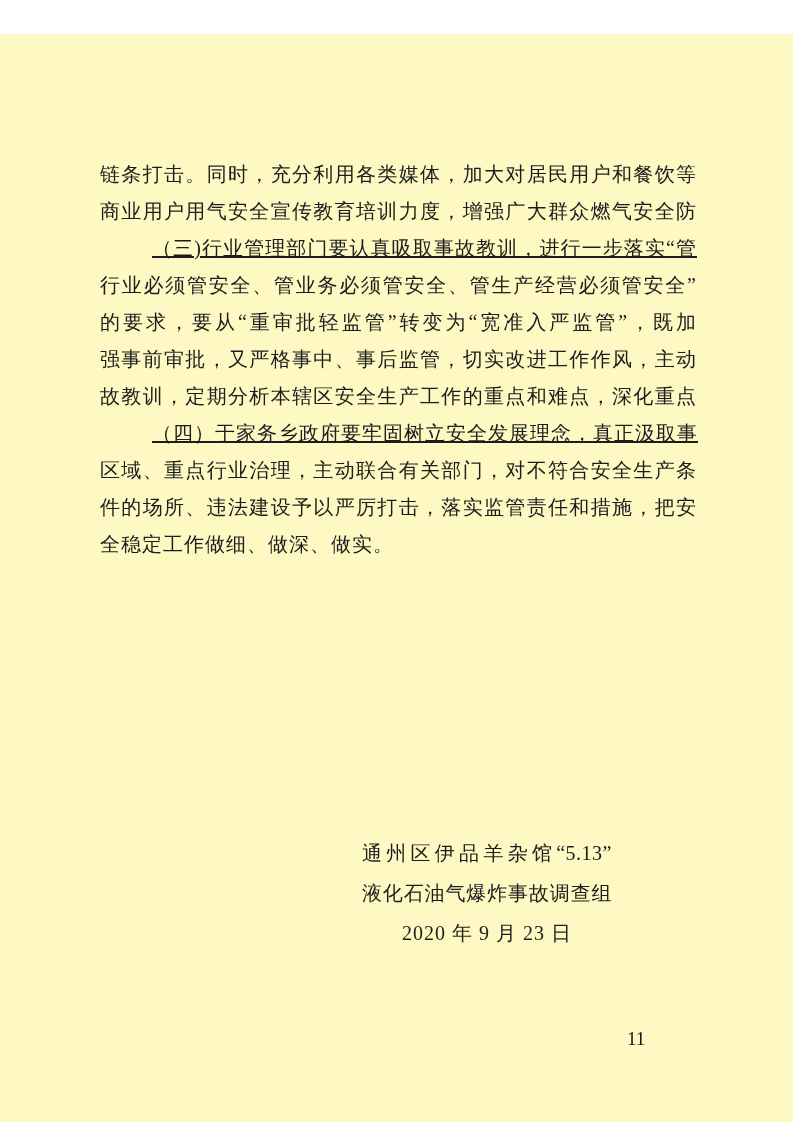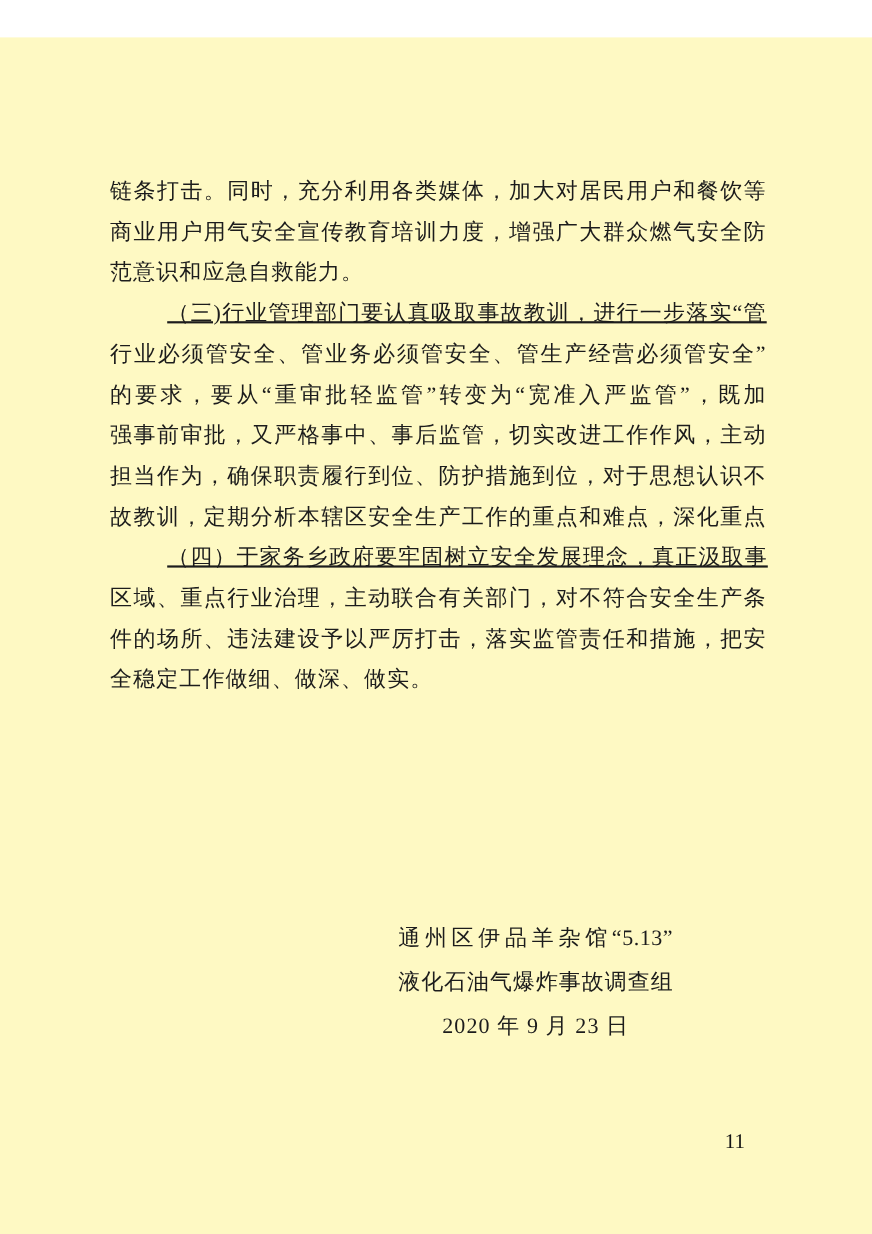--- a/index.html
+++ b/index.html
@@ -60,47 +60,44 @@
     text-align: justify;
     text-align-last: justify;
   }
   .sig-date {
     text-align: right;
     text-align-last: center;
     letter-spacing: 1px;
   }
   .page-num {
     position: absolute;
-    left: 644px;
+    left: 627px;
     top: 992px;
     width: 48px;
-    text-align: center;
     font-size: 19px;
     line-height: 26px;
     color: #141414;
   }
 </style>
 </head>
 <body>
 
 <div class="page">
 
   <div class="body-text">
 
   <div class="para">
         <div class="line">链条打击。同时，充分利用各类媒体，加大对居民用户和餐饮等</div>
         <div class="line">商业用户用气安全宣传教育培训力度，增强广大群众燃气安全防</div>
-        <div class="line plast">范意识和应急自救能力。</div>
       </div>
       <div class="para">
         <div class="line indent">（三)行业管理部门要认真吸取事故教训，进行一步落实“管</div>
         <div class="line">行业必须管安全、管业务必须管安全、管生产经营必须管安全”</div>
         <div class="line">的要求，要从“重审批轻监管”转变为“宽准入严监管”，既加</div>
         <div class="line">强事前审批，又严格事中、事后监管，切实改进工作作风，主动</div>
-        <div class="line">担当作为，确保职责履行到位、防护措施到位，对于思想认识不</div>
       </div>
       <div class="para">
         <div class="line">故教训，定期分析本辖区安全生产工作的重点和难点，深化重点</div>
         <div class="line indent">（四）于家务乡政府要牢固树立安全发展理念，真正汲取事</div>
         <div class="line">区域、重点行业治理，主动联合有关部门，对不符合安全生产条</div>
         <div class="line">件的场所、违法建设予以严厉打击，落实监管责任和措施，把安</div>
         <div class="line plast">全稳定工作做细、做深、做实。</div>
       </div>
     </div>
 

